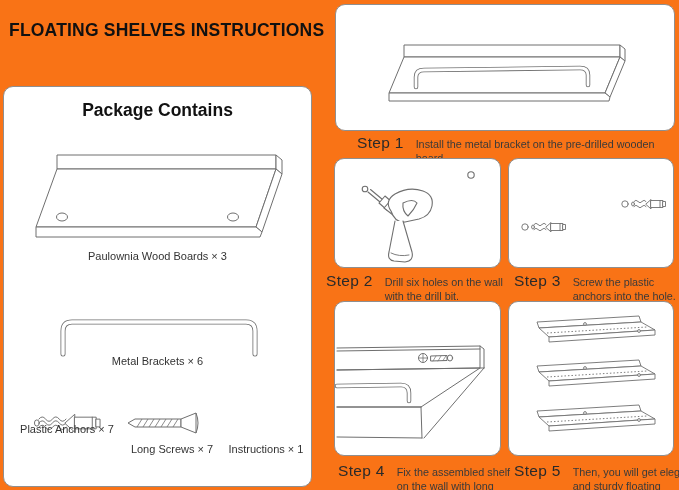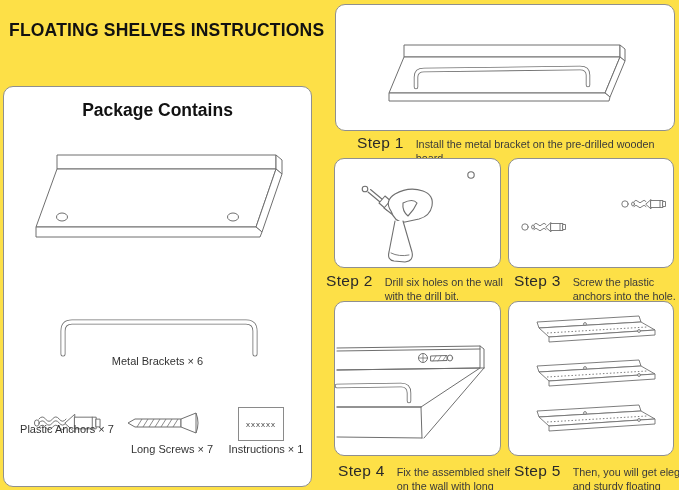--- a/index.html
+++ b/index.html
@@ -1,16 +1,16 @@
 <!DOCTYPE html>
 <html><head>
 <meta charset="utf-8">
 <style>
   html,body{margin:0;padding:0;background:#fff;}
-  .sheet{position:relative;width:679px;height:490px;background:#fde047;overflow:hidden;
+  .sheet{position:relative;width:679px;height:490px;background:#f97316;overflow:hidden;
          font-family:"Liberation Sans",sans-serif;color:#222;}
   .abs{position:absolute;}
   h1.title{position:absolute;left:9px;top:20px;margin:0;font-size:17.5px;font-weight:bold;
            letter-spacing:.2px;color:#111;}
   .panel{position:absolute;border:1px solid #8f8f8f;border-radius:10px;background:#fff;box-sizing:border-box;padding-left:48px;}
   .pkg-box{left:3px;top:86px;width:309px;height:401px;}
   .pkg-heading{position:absolute;left:0;top:13px;width:100%;text-align:center;margin:0;
                font-size:17.5px;font-weight:bold;color:#111;}
   .item-cap{position:absolute;font-size:11px;color:#333;text-align:center;white-space:nowrap;}
   .instr-box{position:absolute;border:1px solid #8a8a8a;background:#fff;display:flex;
@@ -36,20 +36,21 @@
       <g stroke="#6f6f6f" stroke-width="1" fill="#fff" stroke-linejoin="round">
         <polygon points="25,6 244,6 244,20 25,20"></polygon>
         <polygon points="244,6 250,11 250,25 244,20"></polygon>
         <polygon points="25,20 244,20 224,78 4,78"></polygon>
         <polygon points="244,20 250,25 230,83 224,78"></polygon>
         <polygon points="4,78 224,78 230,83 228,88 4,88"></polygon>
         <ellipse cx="30" cy="68" rx="5.5" ry="4"></ellipse>
         <ellipse cx="201" cy="68" rx="5.5" ry="4"></ellipse>
       </g>
     </svg>
+    <div class="item-cap" style="left:0;top:163px;width:100%">Paulownia Wood Boards × 3</div>
 
     <svg class="abs" style="left:53px;top:230px" width="204" height="40" viewBox="0 0 204 40">
       <path d="M6,37 L6,14 Q6,5 15,5 L189,5 Q198,5 198,14 L198,37" fill="none" stroke="#6f6f6f" stroke-width="5" stroke-linecap="round"></path>
       <path d="M6,37 L6,14 Q6,5 15,5 L189,5 Q198,5 198,14 L198,37" fill="none" stroke="#ffffff" stroke-width="3.4" stroke-linecap="round"></path>
     </svg>
     <div class="item-cap" style="left:0;top:268px;width:100%">Metal Brackets × 6</div>
 
     <svg class="abs" style="left:28px;top:322px" width="70" height="28" viewBox="0 0 72 28">
       <g stroke="#6f6f6f" stroke-width="1" fill="#fff" stroke-linejoin="round" stroke-linecap="round">
         <ellipse cx="5" cy="14" rx="2.5" ry="3.2"></ellipse>
@@ -67,23 +68,20 @@
     <svg class="abs" style="left:119px;top:322px" width="88" height="28" viewBox="0 0 88 28">
       <g stroke="#6f6f6f" stroke-width="1" fill="#fff" stroke-linejoin="round">
         <path d="M5,14 L12,10 L58,10 L58,18 L12,18 Z"></path>
         <path d="M14,18 L19,10 M20,18 L25,10 M26,18 L31,10 M32,18 L37,10 M38,18 L43,10 M44,18 L49,10 M50,18 L55,10" stroke-width=".8" fill="none"></path>
         <path d="M58,10 L73,4 L73,24 L58,18 Z"></path>
         <path d="M73,4 Q77,14 73,24" fill="none"></path>
       </g>
     </svg>
     <div class="item-cap" style="left:125px;top:356px;width:86px">Long Screws × 7</div>
 
-    <div class="instr-box" style="left:234px;top:320px;width:44px;height:32px">
-      <span>xxxxxx</span>
-    </div>
     <div class="item-cap" style="left:222px;top:356px;width:80px">Instructions × 1</div>
   </section>
 
   <section class="step-box" style="left:335px;top:4px;width:340px;height:127px">
     <svg class="abs" style="left:46px;top:30px" width="250" height="72" viewBox="0 0 250 72">
       <g stroke="#6f6f6f" stroke-width="1" fill="#fff" stroke-linejoin="round">
         <polygon points="22,10 238,10 238,22 22,22"></polygon>
         <polygon points="238,10 243,14 243,26 238,22"></polygon>
         <polygon points="22,22 238,22 223,58 7,58"></polygon>
         <polygon points="238,22 243,26 228,62 223,58"></polygon>

